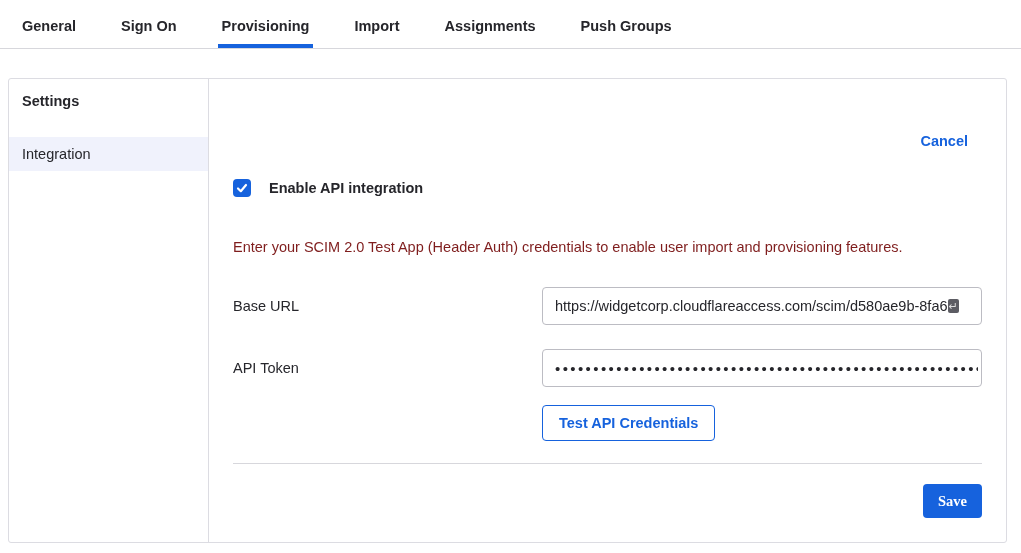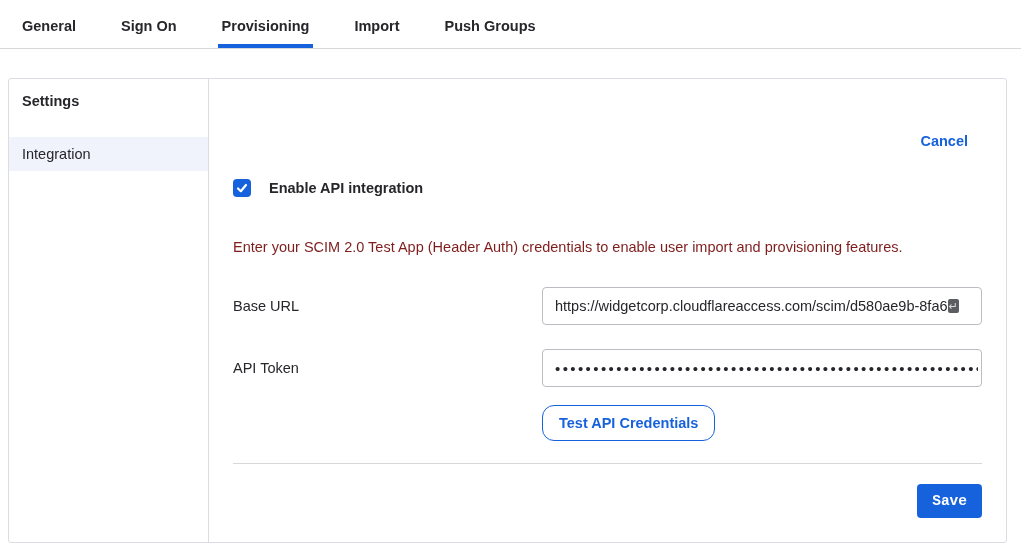--- a/index.html
+++ b/index.html
@@ -39,38 +39,39 @@
   .field-input { flex:1 1 auto; min-width:0; height:38px; border:1px solid #bcbcc3;
     border-radius:4px; background:#fff; display:flex; align-items:center;
     padding:0 3px 0 12px; font-size:14.5px; overflow:hidden; white-space:nowrap; cursor:text; }
   .field-input .value { overflow:hidden; white-space:nowrap; flex:0 1 auto;text-align:right; }
   .trailing-char { flex:0 0 auto; background:#5c5c63; color:#ddd; font-size:11px;
     line-height:14px; padding:0 1px; border-radius:2px; }
   .token-value { font-size:15px; letter-spacing:2.4px; overflow:hidden; }
 
   .test-row { margin:18px 24px 0 333px; }
   .test-button { display:inline-block; height:36px; line-height:34px; padding:0 16px;
-    background:#fff; border:1px solid #1662dd; border-radius:12px; color:#1662dd;
+    background:#fff; border:1px solid #1662dd; border-radius:4px; color:#1662dd;
     font-weight:bold; font-size:14.5px; cursor:pointer; font-family:inherit; }
 
   .divider { height:1px; background:#d7d7dc; margin:22px 24px 0 24px; }
 
   .save-row { display:flex; justify-content:flex-end; padding:20px 24px 0 0; }
   .save-button { height:34px; padding:0 15px; background:#1662dd; border:none;
     border-radius:4px; color:#fff; font-weight:bold; font-size:14.5px;
-    cursor:pointer; font-family:Liberation Mono, monospace; }
+    cursor:pointer; font-family:Liberation Serif, serif; }
 </style>
 </head>
 <body>
 
 <div class="tabbar">
   <div class="tab">General</div>
   <div class="tab">Sign On</div>
   <div class="tab active">Provisioning</div>
   <div class="tab">Import</div>
+  <div class="tab">Assignments</div>
   <div class="tab">Push Groups</div>
 </div>
 
 <div class="panel">
 
   <div class="sidebar">
     <div class="sidebar-heading">Settings</div>
     <div class="sidebar-item selected">Integration</div>
   </div>
 

